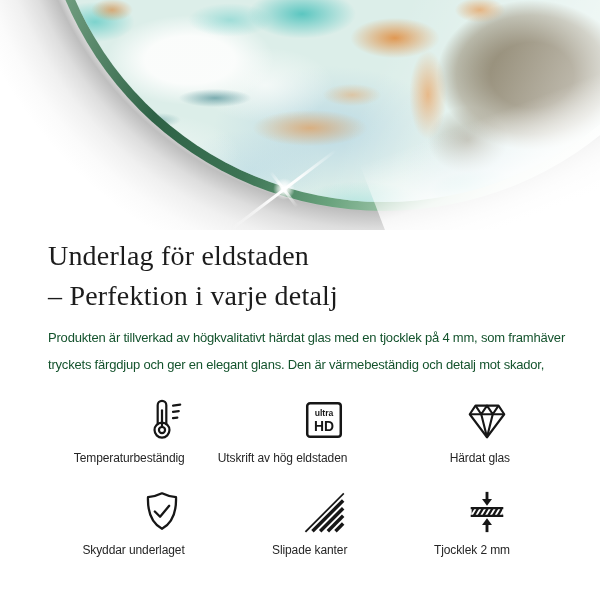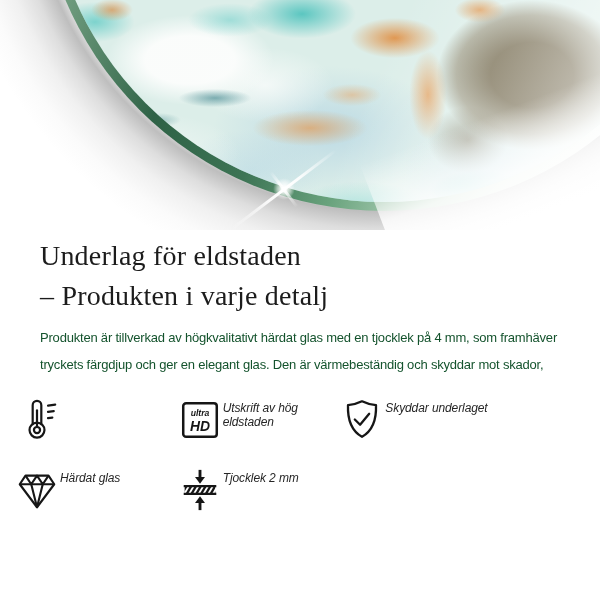--- a/index.html
+++ b/index.html
@@ -84,37 +84,37 @@
     position:absolute;width:44px;height:2.5px;left:-22px;top:-1.25px;
     background:linear-gradient(90deg, rgba(255,255,255,0) 0%, #ffffff 50%, rgba(255,255,255,0) 100%);
     transform:rotate(53deg);
   }
   .sparkle .core{
     position:absolute;left:-11px;top:-11px;width:22px;height:22px;border-radius:50%;
     background:radial-gradient(circle, rgba(255,255,255,1) 12%, rgba(255,255,255,0.55) 42%, rgba(255,255,255,0) 70%);
   }
 
   
-  .content{position:absolute;left:0;top:230px;width:516px;padding:0;}
+  .content{position:absolute;left:8px;top:230px;width:516px;padding:0;}
   h1{
     margin:6px 0 0 0;padding:0 40px;
     font-family:"Liberation Serif","DejaVu Serif",serif;font-weight:400;
     font-size:28px;line-height:40px;color:#1c1c1c;letter-spacing:0.2px;
   }
   .desc{margin:9px 0 0 0;padding:0 40px;}
   .desc div{
     font-size:13px;line-height:26.5px;color:#14532d;letter-spacing:-0.2px;white-space:nowrap;
   }
 
   
   .features{
     display:grid;grid-template-columns:repeat(3,1fr);
     padding:0 14px;margin-top:15px;row-gap:20px;
   }
-  .feature{display:flex;flex-direction:row;align-items:flex-start;font-style:italic;}
+  .feature{display:flex;flex-direction:column;align-items:flex-end;}
   .icon-box{height:50px;display:flex;align-items:flex-end;justify-content:center;}
   .feature-label{margin-top:8px;font-size:12px;color:#262626;letter-spacing:-0.1px;}
   svg{display:block;}
   .svg-txt{font-family:"Liberation Sans",sans-serif;fill:#161616;}
 </style>
 </head>
 <body>
 
 <div class="page">
 
@@ -126,77 +126,97 @@
     <div class="sparkle">
       <div class="ray-long"></div>
       <div class="ray-short"></div>
       <div class="core"></div>
     </div>
   </div>
 
   <div class="content">
     <h1>
       <span>Underlag för eldstaden</span><br>
-      <span>– Produkten i varje detalj</span>
+      <span>– Perfektion i varje detalj</span>
     </h1>
 
     <div class="desc">
       <div>Produkten är tillverkad av högkvalitativt härdat glas med en tjocklek på 4 mm, som framhäver</div>
-      <div>tryckets färgdjup och ger en elegant glas. Den är värmebeständig och skyddar mot skador,</div>
+      <div>tryckets färgdjup och ger en elegant glans. Den är värmebeständig och detalj mot skador,</div>
     </div>
 
     <div class="features">
 
       <div class="feature">
         <div class="icon-box">
           <svg width="46" height="46" viewBox="0 0 48 48" fill="none" stroke="#161616" stroke-width="2.3" stroke-linecap="round">
             <path d="M19.5 28.5 V8.5 a4.5 4.5 0 0 1 9 0 V28.5"></path>
             <circle cx="24" cy="34.5" r="7.8"></circle>
             <circle cx="24" cy="34.5" r="3.2"></circle>
             <line x1="24" y1="14" x2="24" y2="31"></line>
             <line x1="35.5" y1="9" x2="43" y2="8"></line>
             <line x1="35.5" y1="15.5" x2="41.5" y2="14.8"></line>
             <line x1="35.5" y1="22" x2="40" y2="21.5"></line>
           </svg>
         </div>
+        <div class="feature-label">Temperaturbeständig</div>
       </div>
 
       <div class="feature">
         <div class="icon-box">
           <svg width="46" height="46" viewBox="0 0 48 48">
             <rect x="6.5" y="6.5" width="35" height="35" rx="3" fill="none" stroke="#161616" stroke-width="2.6"></rect>
             <text class="svg-txt" x="24" y="20" text-anchor="middle" font-size="9" font-weight="700">ultra</text>
             <text class="svg-txt" x="24" y="35" text-anchor="middle" font-size="14.5" font-weight="700">HD</text>
           </svg>
         </div>
         <div class="feature-label">Utskrift av hög eldstaden</div>
-      </div>
-
-      <div class="feature">
-        <div class="icon-box">
-          <svg width="46" height="46" viewBox="0 0 48 48" fill="none" stroke="#161616" stroke-width="2.4" stroke-linecap="round" stroke-linejoin="round">
-            <path d="M24 4.5 C28.5 6.8 33.6 8 38.6 8.4 C39.3 26.5 32.5 36.8 24 41.6 C15.5 36.8 8.7 26.5 9.4 8.4 C14.4 8 19.5 6.8 24 4.5 Z"></path>
-            <path d="M16.5 23.5 L22 29 L31.5 17.5"></path>
-          </svg>
-        </div>
-        <div class="feature-label">Skyddar underlaget</div>
       </div>
 
       <div class="feature">
         <div class="icon-box">
           <svg width="46" height="46" viewBox="0 0 48 48" fill="none" stroke="#161616" stroke-width="2.2" stroke-linejoin="round">
             <path d="M12 9 L36 9 L42 18 L24 42 L6 18 Z"></path>
             <path d="M6 18 H42"></path>
             <path d="M12 9 L18 18 L24 9 L30 18 L36 9"></path>
             <path d="M18 18 L24 42 L30 18"></path>
           </svg>
         </div>
         <div class="feature-label">Härdat glas</div>
       </div>
 
+      <div class="feature">
+        <div class="icon-box">
+          <svg width="46" height="46" viewBox="0 0 48 48" fill="none" stroke="#161616" stroke-width="2.4" stroke-linecap="round" stroke-linejoin="round">
+            <path d="M24 4.5 C28.5 6.8 33.6 8 38.6 8.4 C39.3 26.5 32.5 36.8 24 41.6 C15.5 36.8 8.7 26.5 9.4 8.4 C14.4 8 19.5 6.8 24 4.5 Z"></path>
+            <path d="M16.5 23.5 L22 29 L31.5 17.5"></path>
+          </svg>
+        </div>
+        <div class="feature-label">Skyddar underlaget</div>
+      </div>
+
+      <div class="feature">
+        <div class="icon-box">
+          <svg width="46" height="46" viewBox="0 0 48 48">
+            <defs>
+                <clipPath id="triClip">
+                  <path d="M2 46 L46 2 L46 46 Z"></path>
+                </clipPath>
+              </defs>
+            <g clip-path="url(#triClip)" stroke="#161616" stroke-width="3.6">
+              <line x1="4" y1="44" x2="44" y2="4"></line>
+              <line x1="12" y1="44" x2="44" y2="12"></line>
+              <line x1="20" y1="44" x2="44" y2="20"></line>
+              <line x1="28" y1="44" x2="44" y2="28"></line>
+              <line x1="36" y1="44" x2="44" y2="36"></line>
+            </g>
+          </svg>
+        </div>
+        <div class="feature-label">Slipade kanter</div>
+      </div>
 
       <div class="feature">
         <div class="icon-box">
           <svg width="46" height="46" viewBox="0 0 48 48">
             <defs>
                 <clipPath id="barClip">
                   <rect x="8" y="20.5" width="32" height="7"></rect>
                 </clipPath>
               </defs>
             <g clip-path="url(#barClip)" stroke="#161616" stroke-width="2.4">

